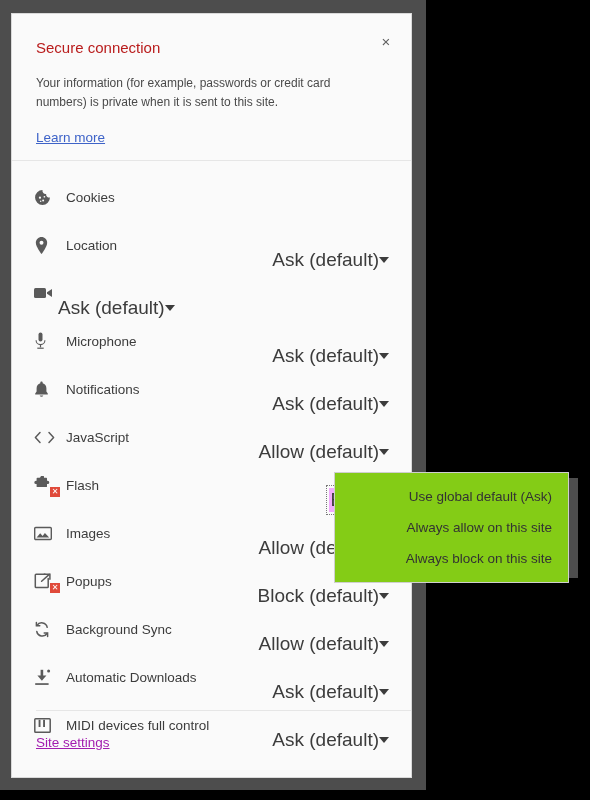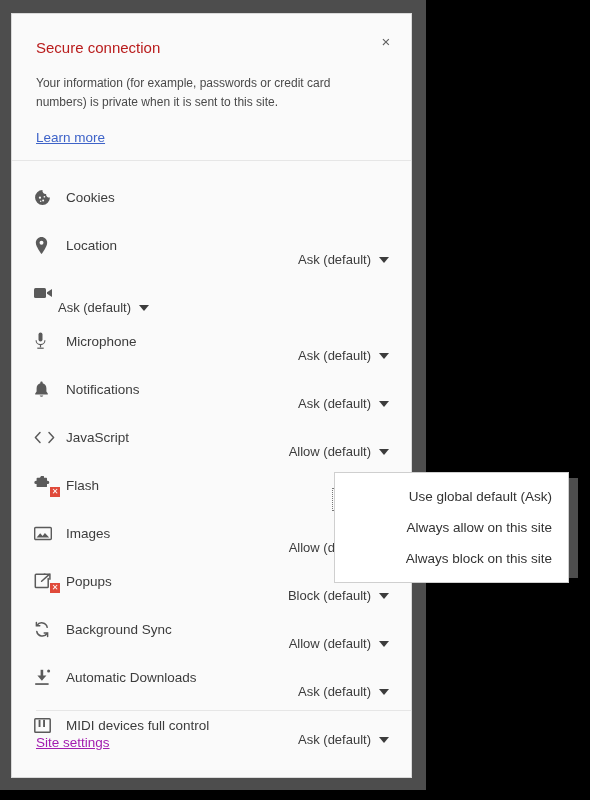--- a/index.html
+++ b/index.html
@@ -104,25 +104,25 @@
   }
   .perm-icon svg { display: block; }
   .perm-label {
     font-size: 13.5px;
     color: #3c3c3c;
     margin-left: 8px;
     flex: 1 1 auto;
     white-space: nowrap;
   }
   .perm-value {
-    font-size: 13px;
+    font-size: 19px;
     color: #3c3c3c;
     display: flex;
     align-items: center;
-    gap: 8px;
+    gap: 0;
     white-space: nowrap;
     cursor: pointer;
     margin-top: 29px;
   }
   .caret {
     width: 0; height: 0;
     border-left: 5px solid transparent;
     border-right: 5px solid transparent;
     border-top: 6px solid #3c3c3c;
     display: inline-block;
@@ -159,21 +159,21 @@
     top: 478px;
     width: 238px;
     height: 100px;
     background: #4d4d4d;
   }
   #menu {
     position: absolute;
     left: 334px;
     top: 472px;
     width: 235px;
-    background: #ffffff;
+    background: #84cc16;
     border: 1px solid #cfcfcf;
     box-sizing: border-box;
     padding: 8px 0;
     z-index: 10;
   }
   .menu-item {
     height: 31px;
     display: flex;
     align-items: center;
     justify-content: flex-end;

